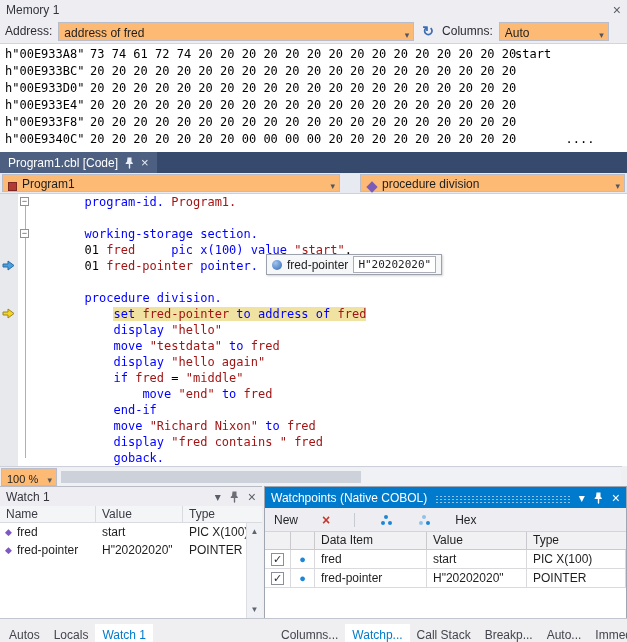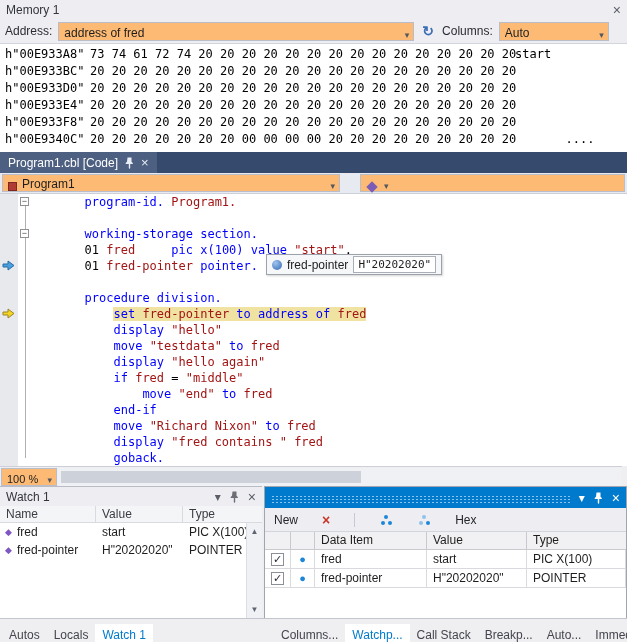--- a/index.html
+++ b/index.html
@@ -145,20 +145,21 @@
       </div>
     </div>
     <div class="nav-bar">
       <div class="combo nav-combo nav-left">
         <span class="prog-icon"></span>
         <span class="combo-text">Program1</span>
         <span class="combo-arrow">▾</span>
       </div>
       <div class="combo nav-combo nav-right">
         <span class="method-icon"></span>
+        <span class="combo-text">procedure division</span>
         <span class="combo-arrow">▾</span>
       </div>
     </div>
     <div class="editor-body">
       <div class="margin-bp">
           <div class="margin-glyph" style="top: 66px;"><svg width="13" height="11" viewBox="0 0 13 11">
               <path d="M1 4 h5 V1 l6 4.5 L6 10 V7 H1 Z" fill="#4AA0DC" stroke="#2B6CA8" stroke-width="1" stroke-linejoin="round"></path>
             </svg></div>
           <div class="margin-glyph" style="top: 114px;"><svg width="13" height="11" viewBox="0 0 13 11">
               <path d="M1 4 h5 V1 l6 4.5 L6 10 V7 H1 Z" fill="#F6D521" stroke="#98852A" stroke-width="1" stroke-linejoin="round"></path>
@@ -224,20 +225,21 @@
         </div>
       </div>
     <div class="vscroll">
       <span class="sarrow">▲</span>
       <span class="sarrow bottom">▼</span>
     </div>
   </section>
 
   <section id="watchpoints-panel">
     <div class="wp-title">
+      <span>Watchpoints (Native COBOL)</span>
       <span class="grip"></span>
       <span class="pt-icons light">
         <span class="ticon">▾</span>
         <span class="ticon">
             <svg width="9" height="12" viewBox="0 0 9 12">
               <path d="M2.5 0.5 h4 v4.2 l1.3 1.3 v1 H5.2 V11 L4.5 12 3.8 11 V7 H0.7 V6 L2 4.7 Z" fill="#FFFFFF"></path>
             </svg>
           </span>
         <span class="ticon close">×</span>
       </span>

